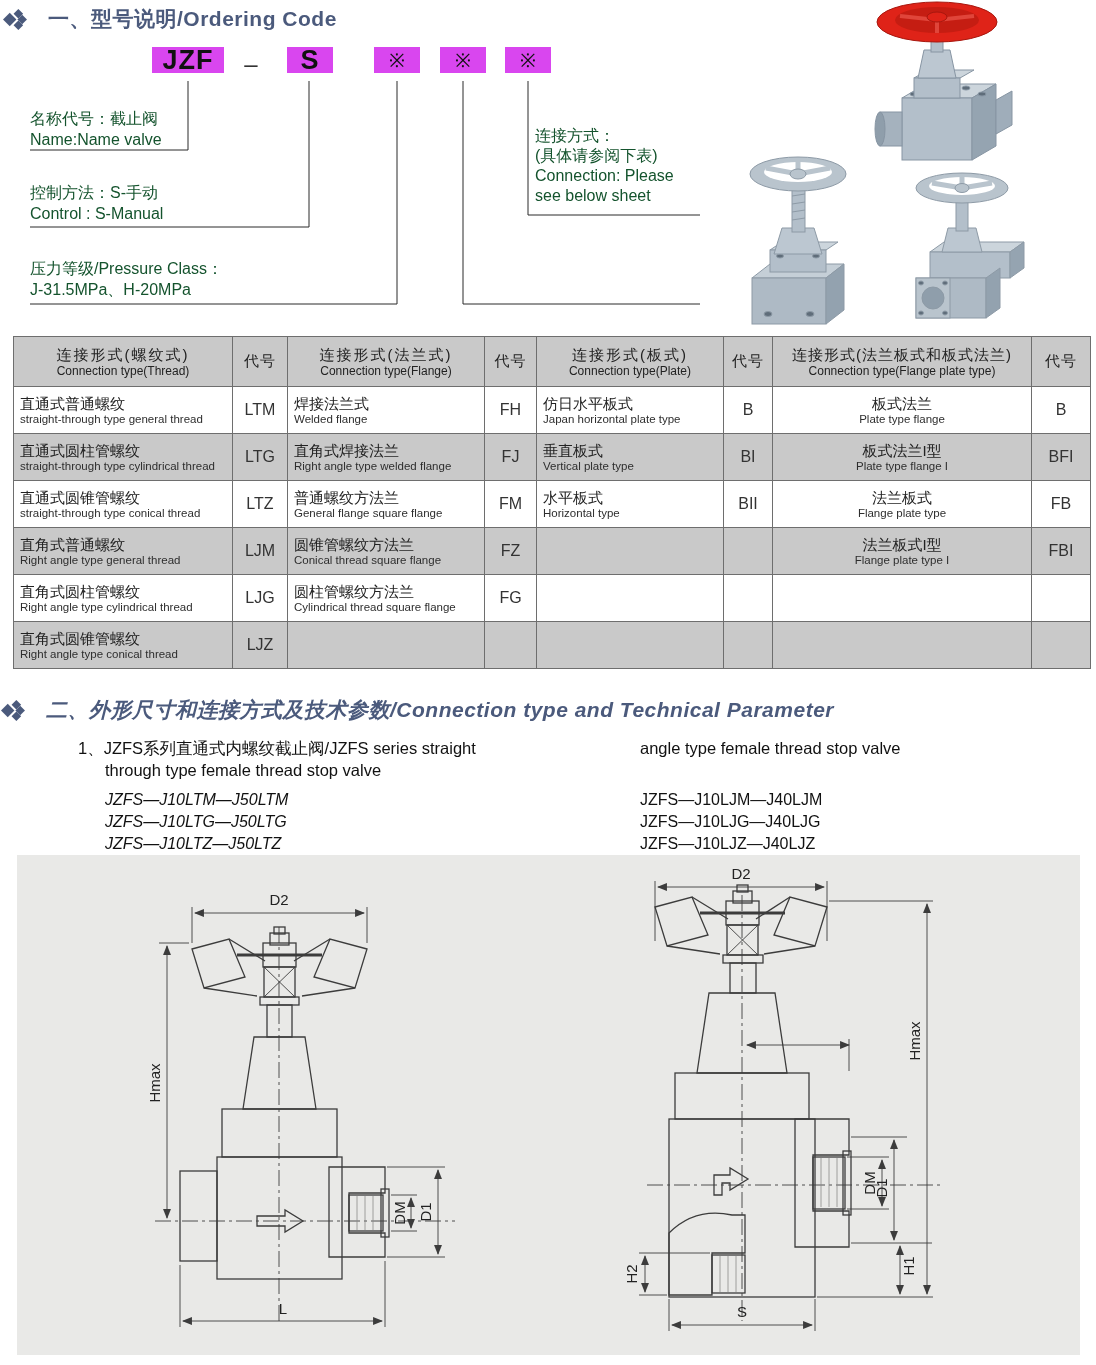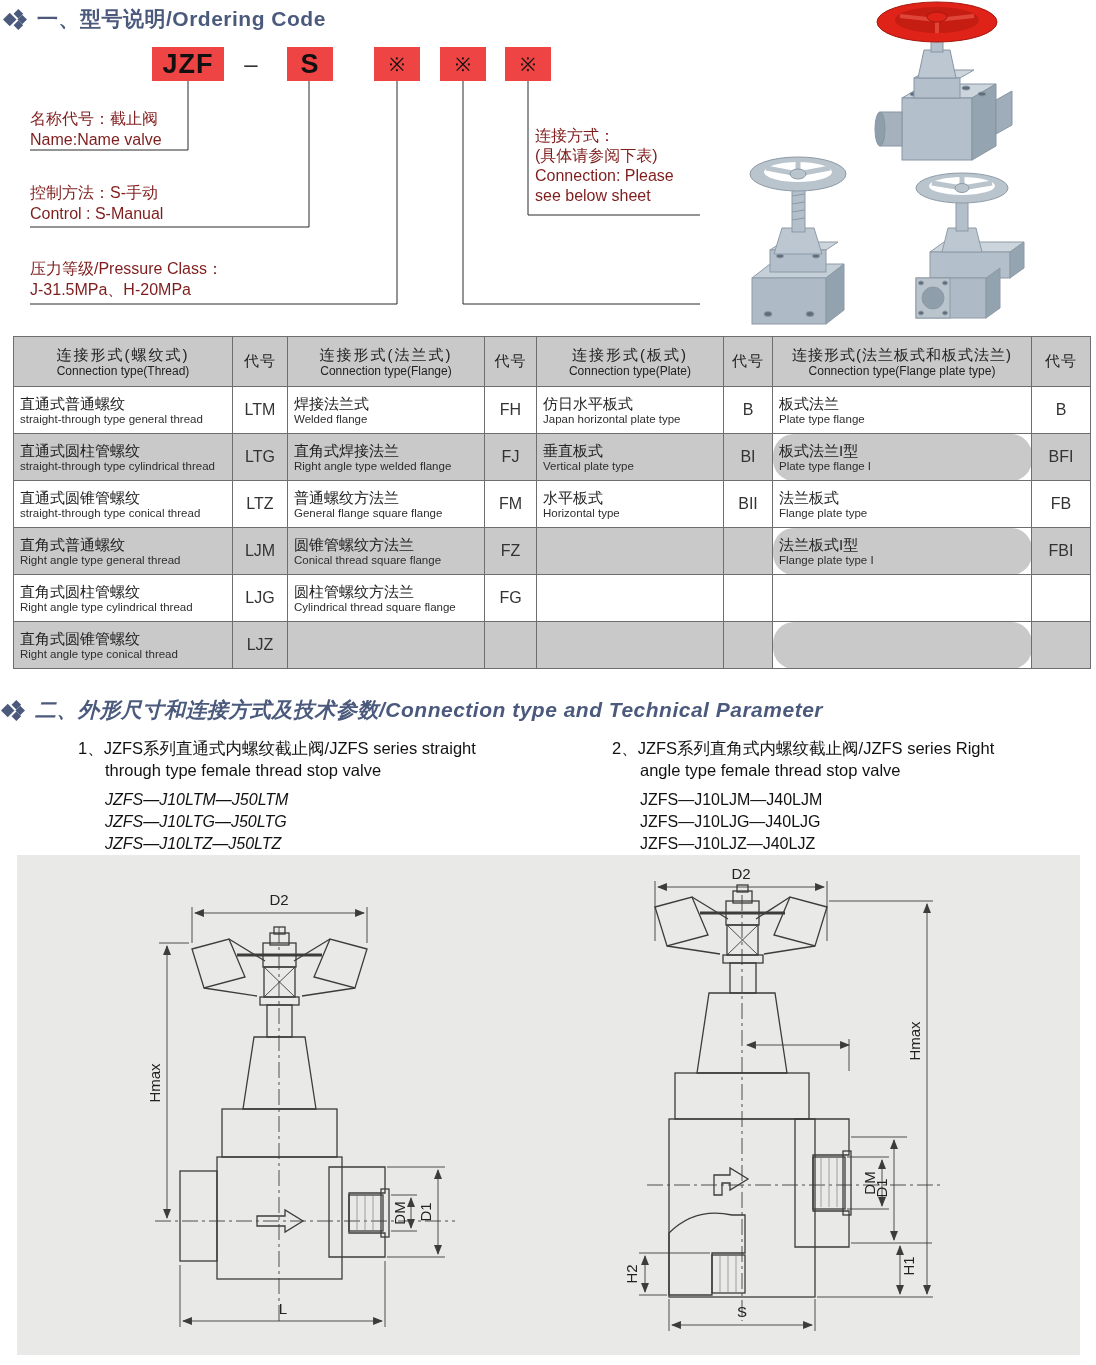--- a/index.html
+++ b/index.html
@@ -1,44 +1,44 @@
 <!DOCTYPE html>
 <html><head>
 <meta charset="utf-8">
 <style>
   html,body{margin:0;padding:0;background:#ffffff;}
   #page{position:relative;width:1096px;height:1365px;background:#ffffff;overflow:hidden;
         font-family:"Liberation Sans",sans-serif;color:#1a1a1a;}
   .abs{position:absolute;}
   
-  .sec-head{position:absolute;display:flex;align-items:center;gap:9px;}
+  .sec-head{position:absolute;display:flex;align-items:center;gap:20px;}
   .sec-title{font-size:21px;font-weight:bold;color:#4b5a7c;letter-spacing:0.5px;white-space:nowrap;}
   
-  .ocbox{position:absolute;top:7px;height:34px;background:#ef4444;display:flex;
+  .ocbox{position:absolute;top:7px;height:26px;background:#d946ef;display:flex;
          align-items:center;justify-content:center;color:#111;}
   .ocbox.big{font-size:27px;font-weight:bold;letter-spacing:1px;}
   .ocbox.ref{font-size:19px;}
   .ocdash{position:absolute;top:10px;left:236px;width:30px;text-align:center;
           font-size:24px;color:#333;}
-  .oclabel{position:absolute;font-size:16px;line-height:21px;color:#7f1d1d;white-space:nowrap;}
+  .oclabel{position:absolute;font-size:16px;line-height:21px;color:#14532d;white-space:nowrap;}
   
   table.conn{position:absolute;left:13px;top:336px;width:1077px;border-collapse:collapse;
              table-layout:fixed;}
   table.conn th,table.conn td{border:1px solid #6e6e6e;padding:2px 6px;vertical-align:middle;
              overflow:hidden;}
   table.conn thead tr{background:#c9c9c9;height:50px;}
   table.conn tbody tr{height:47px;background:#ffffff;}
   table.conn tbody tr.alt{background:#c9c9c9;}
   .thz{font-size:15px;font-weight:normal;color:#222;letter-spacing:2px;line-height:18px;}
   .then{font-size:12px;font-weight:normal;color:#222;line-height:14px;letter-spacing:0;}
   td .zh{font-size:15px;color:#222;line-height:18px;}
   td .en{font-size:11.5px;color:#2e2e2e;line-height:13px;}
   td.code{font-size:16px;color:#333;text-align:center;}
   th.codeh{font-size:15px;font-weight:normal;color:#222;text-align:center;letter-spacing:1px;margin-left:15px;}
-  td.center{text-align:left;border-radius:21px;}
+  td.center{text-align:center;}
   
   .subtitle{position:absolute;font-size:16.5px;line-height:22px;color:#111;white-space:nowrap;}
   .models div{font-size:16px;line-height:22px;color:#111;white-space:nowrap;}
   
   #panel{position:absolute;left:17px;top:855px;width:1063px;height:500px;background:#e9e9e7;}
   svg .dln{fill:none;stroke:#3c3c3c;stroke-width:1.3;}
   svg .dim{fill:none;stroke:#3c3c3c;stroke-width:0.9;}
   svg .cl{fill:none;stroke:#3c3c3c;stroke-width:0.9;stroke-dasharray:16 4 3 4;}
   svg text.dtxt{font-family:"Liberation Sans",sans-serif;font-size:15px;fill:#222;}
 </style>
@@ -346,21 +346,20 @@
     <div>1、JZFS系列直通式内螺纹截止阀/JZFS series straight</div>
     <div style="padding-left:27px;">through type female thread stop valve</div>
   </div>
   <div class="abs models" style="left:105px;top:789px;font-style:italic;">
     <div>JZFS—J10LTM—J50LTM</div>
     <div>JZFS—J10LTG—J50LTG</div>
     <div>JZFS—J10LTZ—J50LTZ</div>
   </div>
 
   <div class="subtitle" style="left:612px;top:737px;">
-    <div>2、JZFS系列直角式内螺纹截止阀/JZFS series Right</div>
     <div style="padding-left:28px;">angle type female thread stop valve</div>
   </div>
   <div class="abs models" style="left:640px;top:789px;">
     <div>JZFS—J10LJM—J40LJM</div>
     <div>JZFS—J10LJG—J40LJG</div>
     <div>JZFS—J10LJZ—J40LJZ</div>
   </div>
 
   <div id="panel">
 

